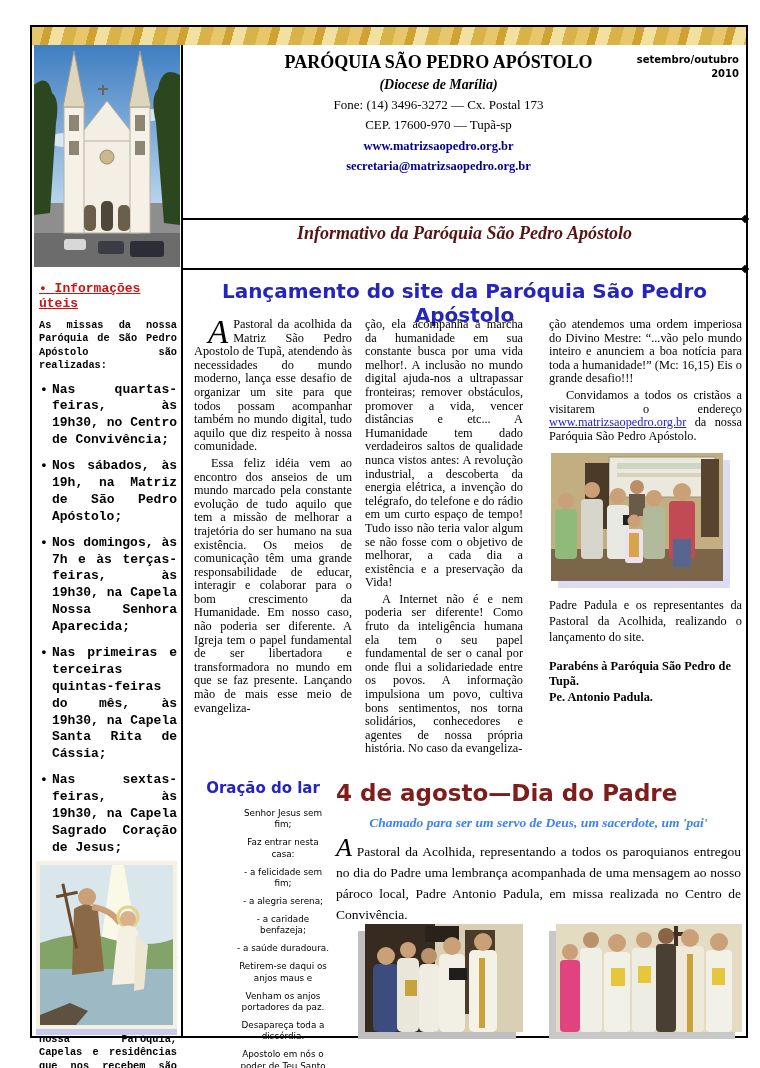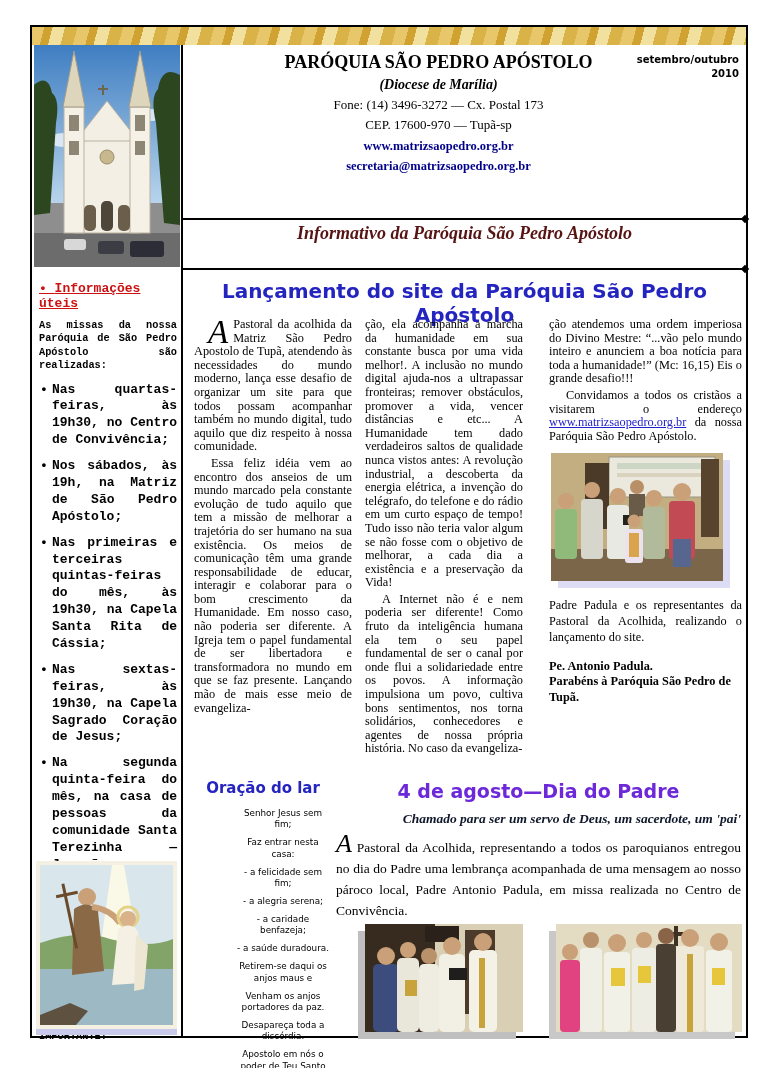--- a/index.html
+++ b/index.html
@@ -40,22 +40,22 @@
   .c3{flex:1;min-width:0;margin-left:13px;}
   .dropcap{float:left;font-style:italic;font-size:33px;line-height:26px;margin:1px 5px 0 14px;}
   .textlink{color:#2222cc;text-decoration:underline;}
   .launch{width:172px;height:128px;margin:10px 0 0 2px;box-shadow:7px 7px 0 #dcdcf4;}
   .caption{margin-top:17px;font-size:12.3px;line-height:1.28;text-align:justify;}
   .congrats{margin-top:13px;font-size:12.3px;font-weight:bold;line-height:1.28;}
   .prayer{position:absolute;left:13px;top:752px;width:134px;text-align:center;font-family:"DejaVu Sans",sans-serif;}
   .prayer-head{color:#2424c0;font-weight:bold;font-size:15px;margin-bottom:11px;}
   .prayer-line{font-size:8.8px;line-height:1.3;margin-bottom:6.5px;margin-left:40px;}
   .art2{position:absolute;left:153px;top:753px;right:5px;}
-  .h2{text-align:center;color:#6d28d9;font-family:"DejaVu Sans",sans-serif;font-weight:bold;font-size:19px;}
-  .subtitle{text-align:right;color:#0f172a;font-weight:bold;font-style:italic;font-size:13.5px;margin-top:9px;}
+  .h2{text-align:left;color:#7f1d1d;font-family:"DejaVu Sans",sans-serif;font-weight:bold;font-size:23px;}
+  .subtitle{text-align:center;color:#3b82f6;font-weight:bold;font-style:italic;font-size:13.5px;margin-top:9px;}
   .a2body{margin-top:7px;font-size:13.5px;line-height:1.55;text-align:justify;}
   .dropcap2{font-style:italic;font-size:26px;line-height:20px;}
   .photos{position:absolute;left:182px;top:897px;right:4px;display:flex;gap:33px;}
   .ph1{width:158px;height:108px;box-shadow:-7px 7px 0 #bfbfbf;}
   .ph2{width:186px;height:108px;box-shadow:-7px 7px 0 #c8c8c8;}
   svg{display:block;width:100%;height:100%;}
 </style>
 </head>
 <body>
 
@@ -100,20 +100,21 @@
         <rect x="30" y="194" width="22" height="11" rx="3" fill="#d8d8d8"></rect>
       </svg>
     </div>
 
     <div class="sidebar">
       <div class="sb-head">Informações úteis</div>
       <div class="sb-intro">As missas da nossa Paróquia de São Pedro Apóstolo são realizadas:</div>
       <ul class="sb-list">
         <li>Nas quartas-feiras, às 19h30, no Centro de Convivência;</li>
         <li>Nos sábados, às 19h, na Matriz de São Pedro Apóstolo;</li>
+        <li>Nos domingos, às 7h e às terças-feiras, às 19h30, na Capela Nossa Senhora Aparecida;</li>
         <li>Nas primeiras e terceiras quintas-feiras do mês, às 19h30, na Capela Santa Rita de Cássia;</li>
         <li>Nas sextas-feiras, às 19h30, na Capela Sagrado Coração de Jesus;</li>
         <li>Na segunda quinta-feira do mês, na casa de pessoas da comunidade Santa Terezinha — Jaçanã.</li>
       </ul>
       <div class="sb-outro">Convidamos a todos para participarem das nossas missas, pois a nossa Paróquia, Capelas e residências que nos recebem são residências de todos os cristãos. PARTICIPE ! VENHA AOS NOSSOS ENCONTROS, SUA PARTICIPAÇÃO É MUITO IMPORTANTE!</div>
     </div>
 
     <div class="baptism">
       <svg viewBox="0 0 133 160" preserveAspectRatio="none">
         <rect width="133" height="160" fill="#d9e6ec"></rect>
@@ -194,22 +195,22 @@
               <rect x="118" y="48" width="26" height="58" rx="4" fill="#c24a55"></rect>
                 <circle cx="131" cy="39" r="9" fill="#c9a078"></circle>
               <rect x="122" y="86" width="18" height="28" fill="#56668e"></rect>
               <rect x="74" y="76" width="18" height="34" rx="3" fill="#ece2ee"></rect>
               <rect x="78" y="80" width="10" height="24" fill="#d9a44c"></rect>
               <circle cx="83" cy="68" r="6.5" fill="#caa078"></circle>
             </svg>
           </div>
           <div class="caption">Padre Padula e os representantes da Pastoral da Acolhida, realizando o lançamento do site.</div>
           <div class="congrats">
+            <div>Parabéns à Paróquia São Pedro de Tupã.</div>
             <div>Pe. Antonio Padula.</div>
-            <div>Parabéns à Paróquia São Pedro de Tupã.</div>
           </div>
         </div>
       </div>
 
       <div class="prayer">
         <div class="prayer-head">Oração do lar</div>
         <div class="prayer-line">Senhor Jesus sem fim;</div>
         <div class="prayer-line">Faz entrar nesta casa:</div>
         <div class="prayer-line">- a felicidade sem fim;</div>
         <div class="prayer-line">- a alegria serena;</div>

